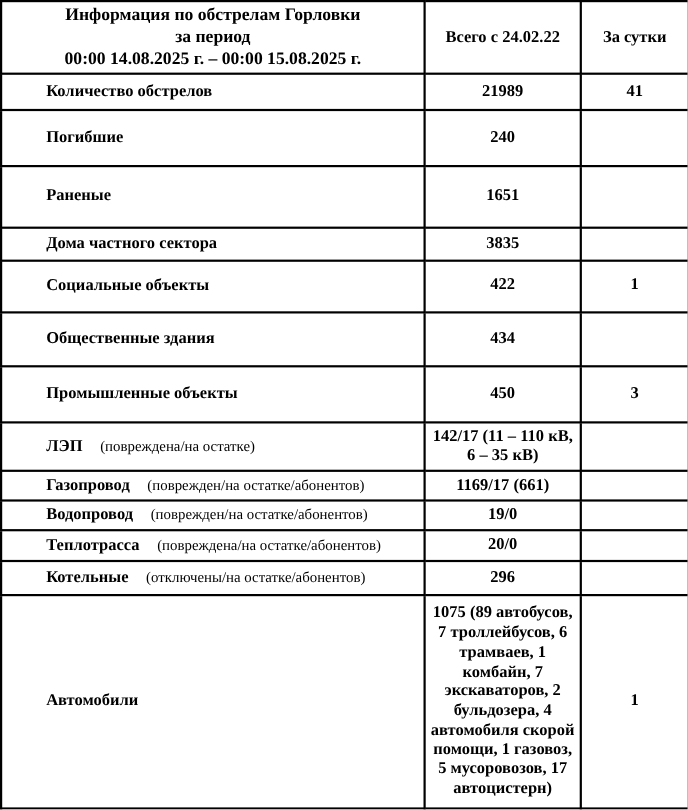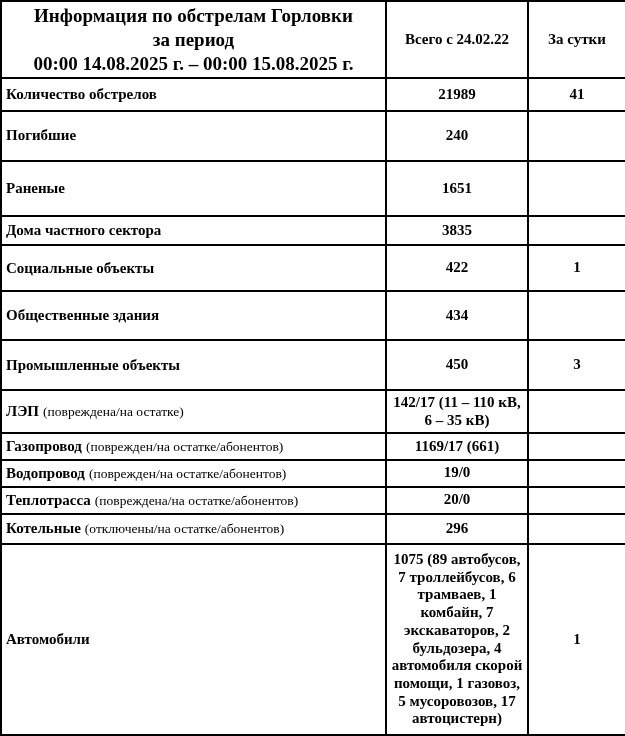--- a/index.html
+++ b/index.html
@@ -24,44 +24,45 @@
   table.info-table th,
   table.info-table td {
     border: 2px solid #000000;
     padding: 2px 4px;
     vertical-align: middle;
     overflow: hidden;
   }
   th.info-head {
     text-align: center;
     font-weight: bold;
-    font-size: 19px;
+    font-size: 16px;
     line-height: 1.25;
     white-space: pre-line;
   }
   th.col-head {
     text-align: center;
     font-weight: bold;
     font-size: 15px;
     margin-top: 44px;
   }
   td.label-cell {
     text-align: left;
     padding-left: 8px;
     font-size: 15px;
   }
   td.label-cell .lbl {
     font-weight: bold;
+    margin-left: 36px;
   }
   td.label-cell .note {
     font-weight: normal;
     font-size: 13.5px;
   }
   td.label-cell .note:not(:empty) {
-    margin-left: 4px;
+    margin-left: 16px;
   }
   td.total-cell, td.daily-cell {
     text-align: center;
     font-weight: bold;
     font-size: 15px;
     line-height: 1.18;
   }
 </style>
 </head>
 <body>

